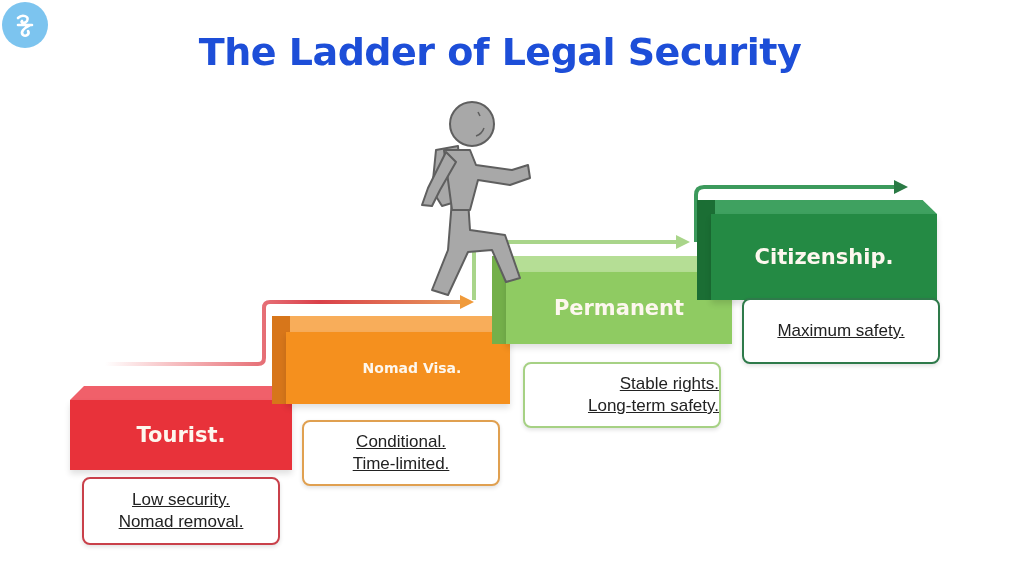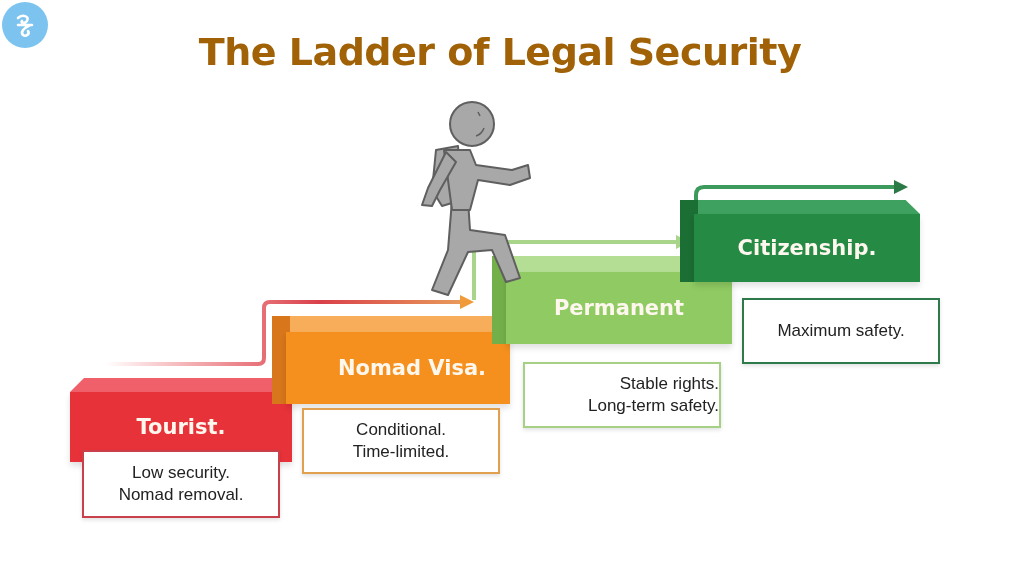--- a/index.html
+++ b/index.html
@@ -1,23 +1,23 @@
 <!DOCTYPE html>
 <html><head>
 <meta charset="utf-8">
 <style>
   html, body { margin:0; padding:0; }
   body { width:1024px; height:572px; background:#ffffff; position:relative; overflow:hidden; font-family:"Liberation Sans", sans-serif; }
   .logo { position:absolute; left:2px; top:2px; width:46px; height:46px; border-radius:50%; background:#7cc4ef; display:flex; align-items:center; justify-content:center; }
-  .title { position:absolute; left:0; width:1000px; top:30px; text-align:center; font-family:"DejaVu Sans", sans-serif; font-weight:bold; font-size:38px; color:#a16207; letter-spacing:-0.5px; }
+  .title { position:absolute; left:0; width:1000px; top:30px; text-align:center; font-family:"DejaVu Sans", sans-serif; font-weight:bold; font-size:38px; color:#1d4ed8; letter-spacing:-0.5px; }
   .block { position:absolute; }
   .block .front { position:absolute; left:0; right:0; bottom:0; display:flex; align-items:center; justify-content:center; text-align:center; font-family:"DejaVu Sans", sans-serif; font-weight:bold; color:#fdf7ee; box-shadow:0 4px 6px rgba(0,0,0,0.12); }
   .block .top { position:absolute; left:0; right:0; top:0; }
   .block .side { position:absolute; left:0; top:0; bottom:0; }
-  .desc { position:absolute; background:#fff; border-radius:0; border:2px solid; display:flex; flex-direction:column; align-items:center; justify-content:center; font-size:17px; color:#222; line-height:22px; box-shadow:0 2px 4px rgba(0,0,0,0.12); }
+  .desc { position:absolute; background:#fff; border-radius:8px; border:2px solid; display:flex; flex-direction:column; align-items:center; justify-content:center; font-size:17px; color:#222; line-height:22px; box-shadow:0 2px 4px rgba(0,0,0,0.12);text-decoration:underline; }
   svg.overlay { position:absolute; left:0; top:0; }
 </style>
 </head>
 <body>
 
 <div class="logo">
   <svg width="30" height="30" viewBox="0 0 30 30">
       <path d="M8 8 C12 4 20 6 17 11 C15 14 10 13 12 11 M8 15 L22 15 M20 15 C14 18 10 22 13 25 C16 27 20 24 18 21" stroke="#fff" stroke-width="2.6" fill="none" stroke-linecap="round"></path>
     </svg>
 </div>
@@ -33,52 +33,52 @@
       </linearGradient>
   </defs>
   <path d="M105 364 L258 364 Q264 364 264 358 L264 308 Q264 302 270 302 L462 302" stroke="url(#g1)" stroke-width="4" fill="none"></path>
   <polygon points="460,295 474,302 460,309" fill="#f09a3a"></polygon>
   <path d="M474 300 L474 248 Q474 242 480 242 L678 242" stroke="#a9d58a" stroke-width="4" fill="none"></path>
   <polygon points="676,235 690,242 676,249" fill="#a9d58a"></polygon>
   <path d="M696 242 L696 195 Q696 187 704 187 L896 187" stroke="#3c9a5c" stroke-width="4" fill="none"></path>
   <polygon points="894,180 908,187 894,194" fill="#2a7a45"></polygon>
 </svg>
 
-<div class="block" style="left:70px; top:378px; width:222px; height:84px;">
+<div class="block" style="left:70px; top:386px; width:222px; height:84px;">
   <div class="top" style="height:14px; background:#f0606a; clip-path:polygon(14px 0,100% 0,100% 100%,0 100%);"></div>
   <div class="front" style="top:14px; background:#e8323a; font-size:21px;">Tourist.</div>
 </div>
-<div class="desc" style="left:82px; top:450px; width:194px; height:64px; border-color:#c9404a;">
+<div class="desc" style="left:82px; top:477px; width:194px; height:64px; border-color:#c9404a;">
   <span>Low security.</span>
   <span>Nomad removal.</span>
 </div>
 
 <div class="block" style="left:272px; top:316px; width:238px; height:88px;">
   <div class="top" style="height:16px; background:#f8ad5a; clip-path:polygon(0 0,94% 0,100% 100%,4% 100%);"></div>
   <div class="side" style="width:18px; background:#d7761a;"></div>
-  <div class="front" style="top:16px; left:14px; background:#f5901e; font-size:21px;padding-left:28px;">Nomad Visa.</div>
+  <div class="front" style="top:16px; left:14px; background:#f5901e; font-size:14px;padding-left:28px;">Nomad Visa.</div>
 </div>
-<div class="desc" style="left:302px; top:408px; width:194px; height:62px; border-color:#e0a050;">
+<div class="desc" style="left:302px; top:420px; width:194px; height:62px; border-color:#e0a050;">
   <span>Conditional.</span>
   <span>Time-limited.</span>
 </div>
 
 <div class="block" style="left:492px; top:256px; width:240px; height:88px;">
   <div class="top" style="height:16px; background:#b5de95; clip-path:polygon(0 0,94% 0,100% 100%,4% 100%);"></div>
   <div class="side" style="width:18px; background:#74b04a;"></div>
   <div class="front" style="top:16px; left:14px; background:#8fcb62; font-size:21px; flex-direction:row; line-height:26px;">
     <span>Permanent</span>
   </div>
 </div>
 <div class="desc" style="left:523px; top:362px; width:194px; height:62px; border-color:#a6d184;align-items:flex-end;">
   <span>Stable rights.</span>
   <span>Long-term safety.</span>
 </div>
 
-<div class="block" style="left:680px; top:200px; width:240px; height:82px;">
+<div class="block" style="left:697px; top:200px; width:240px; height:100px;">
   <div class="top" style="height:14px; background:#3fa160; clip-path:polygon(0 0,94% 0,100% 100%,4% 100%);"></div>
   <div class="side" style="width:18px; background:#1b6e34;"></div>
   <div class="front" style="top:14px; left:14px; background:#248a44; font-size:21px;">Citizenship.</div>
 </div>
 <div class="desc" style="left:742px; top:298px; width:194px; height:62px; border-color:#2e7a4a;">
   <span>Maximum safety.</span>
 </div>
 
 <svg class="overlay" width="1024" height="572">
   <g stroke="#5f5f5f" stroke-width="2" fill="#a8a8a8" stroke-linejoin="round" stroke-linecap="round">

